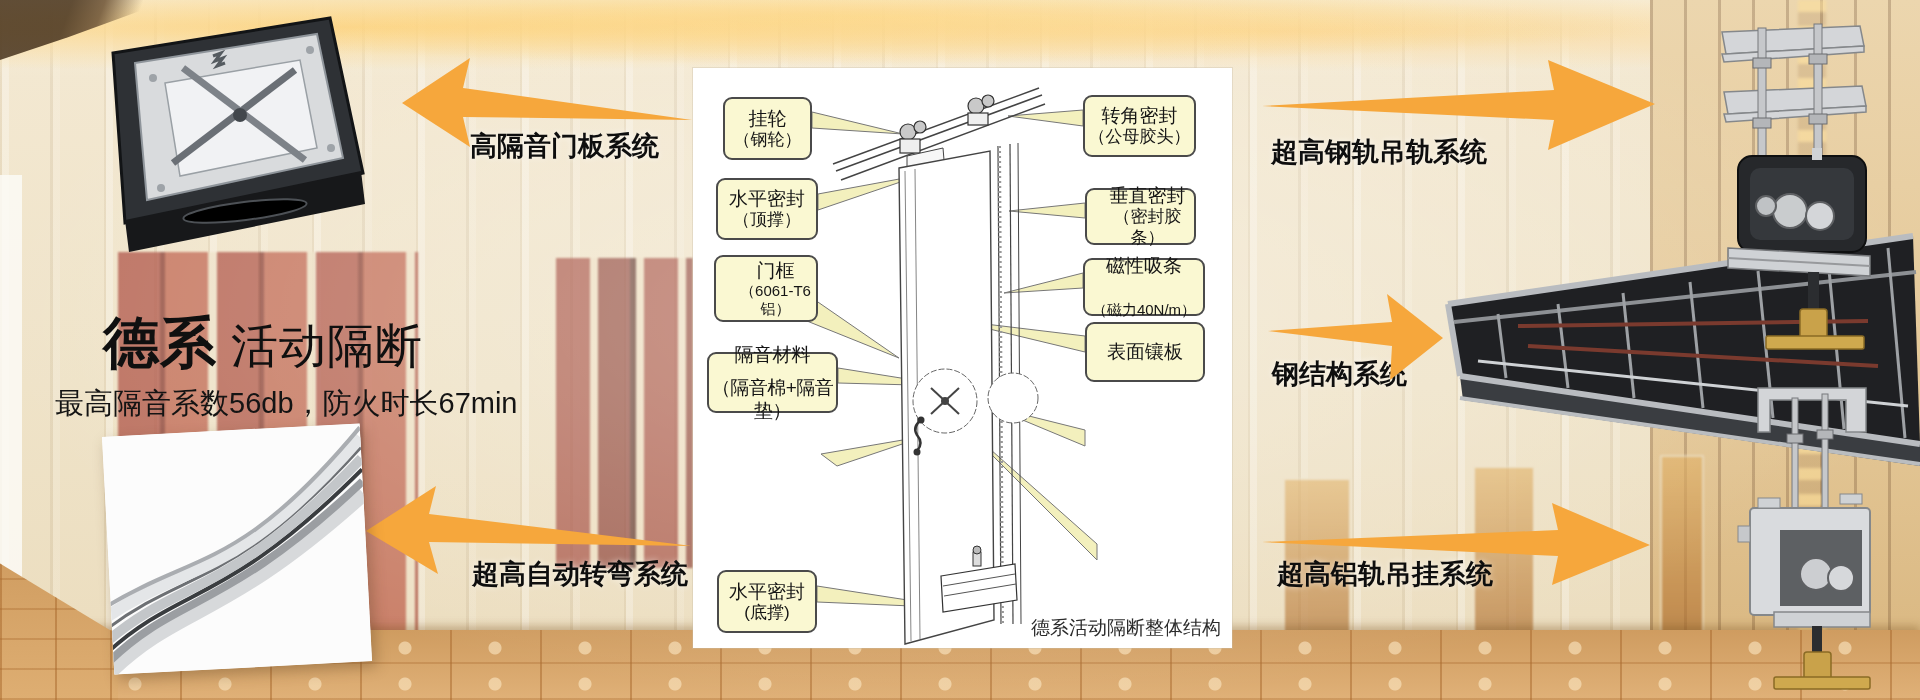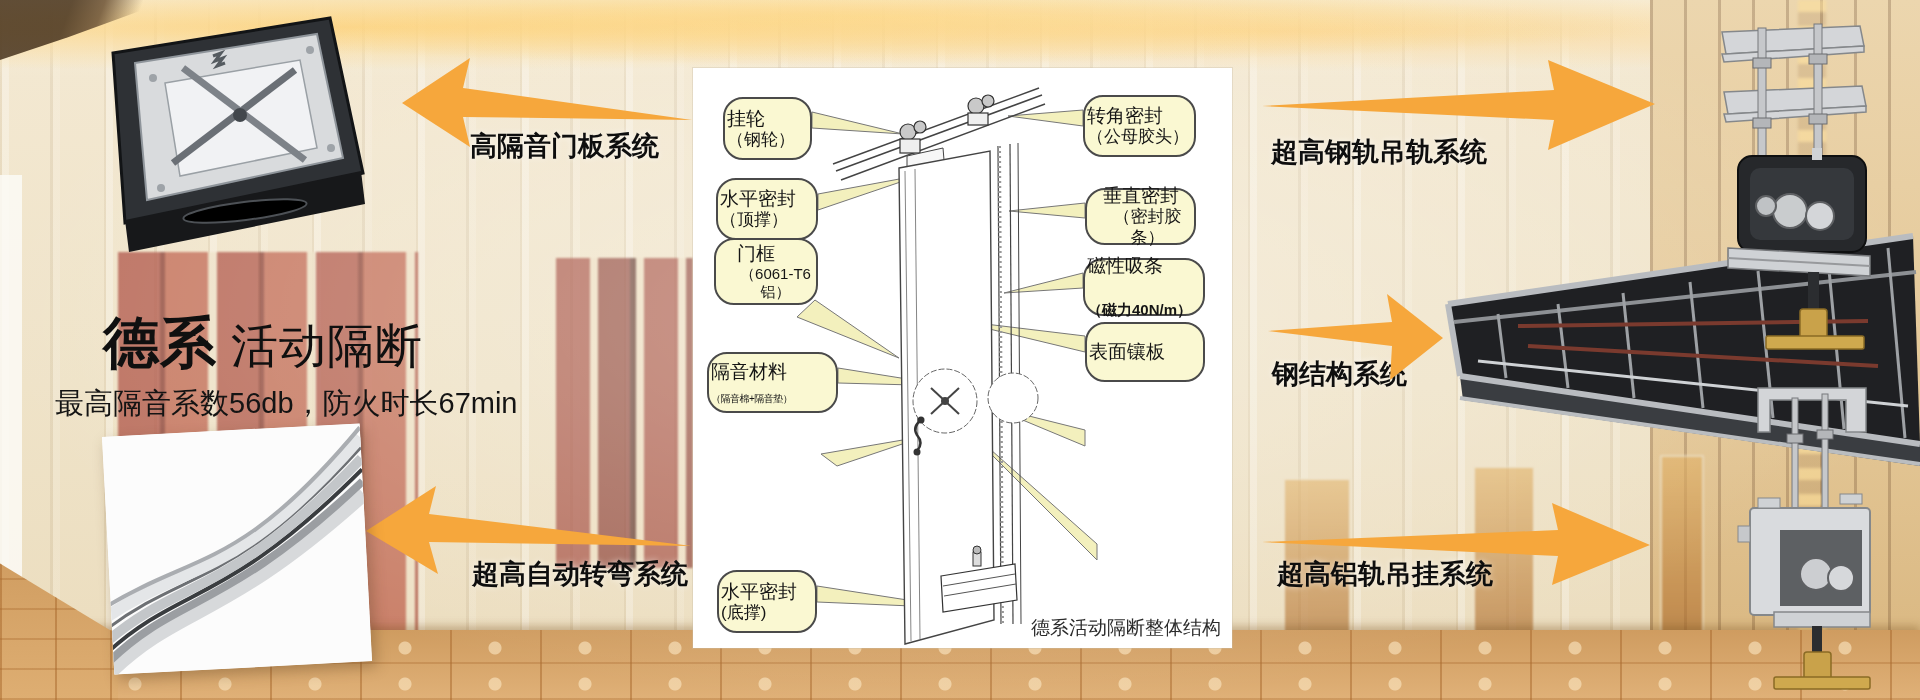--- a/index.html
+++ b/index.html
@@ -55,27 +55,27 @@
   
   .brand{left:103px;top:306px;white-space:nowrap;color:#101010;}
   .brand .b1{font-size:56px;font-weight:bold;letter-spacing:1px;}
   .brand .b2{font-size:47px;font-weight:normal;margin-left:14px;letter-spacing:1px;}
   .subtitle{left:55px;top:384px;font-size:29px;color:#141414;white-space:nowrap;}
   .syslabel{font-weight:bold;font-size:27px;color:#0e0e0e;white-space:nowrap;
     text-shadow:0 0 6px rgba(255,255,255,.65);}
   
   .panel{left:693px;top:68px;width:539px;height:580px;background:#fff;
     box-shadow:0 0 0 1px rgba(200,190,165,.35);}
-  .callout{position:absolute;border:2px solid #4a4a4a;border-radius:20px;background:#faf8d2;
-    display:flex;flex-direction:column;justify-content:center;align-items:flex-start;text-align:center;
+  .callout{position:absolute;border:2px solid #4a4a4a;border-radius:9px;background:#faf8d2;
+    display:flex;flex-direction:column;justify-content:center;align-items:center;text-align:center;
     font-size:19px;color:#151515;line-height:1.22;z-index:3;box-sizing:border-box;padding:2px;}
   .callout .l2{font-size:17px;}
   .co-l3 .l2{font-size:15px;}
-  .co-l4 .l2{font-size:10px;letter-spacing:-.5px;margin-top:10px;}
-  .co-r3 .l2{font-size:15px;font-weight:bold;}
+  .co-l4 .l2{font-size:19px;letter-spacing:-.5px;margin-top:10px;}
+  .co-r3 .l2{font-size:15px;}
   .caption{position:absolute;left:338px;top:547px;width:185px;font-size:19px;color:#2b2b2b;
     text-align:right;z-index:3;white-space:nowrap;}
   .drawing{position:absolute;left:0;top:0;z-index:1;}
   
   .photo{overflow:visible;}
   .photo-curves{transform:rotate(-3deg);box-shadow:4px 6px 14px rgba(90,60,30,.35);background:#fdfdfd;}
   svg{display:block;}
 </style>
 </head>
 <body>
@@ -210,21 +210,21 @@
     </svg>
 
     <div class="callout co-l1" style="left: 30px; top: 29px; width: 89px; height: 63px; background: rgb(250, 248, 210); border-color: rgb(74, 74, 74);">
       <div class="l1">挂轮</div>
       <div class="l2">（钢轮）</div>
     </div>
     <div class="callout co-l2" style="left: 23px; top: 110px; width: 102px; height: 62px; background: rgb(250, 248, 210); border-color: rgb(74, 74, 74);">
       <div class="l1">水平密封</div>
       <div class="l2">（顶撑）</div>
     </div>
-    <div class="callout co-l3" style="left: 21px; top: 170px; width: 104px; height: 67px; background: rgb(250, 248, 210); border-color: rgb(74, 74, 74); padding-left: 21px;">
+    <div class="callout co-l3" style="left: 21px; top: 187px; width: 104px; height: 67px; background: rgb(250, 248, 210); border-color: rgb(74, 74, 74); padding-left: 21px;">
       <div class="l1">门框</div>
       <div class="l2">（6061-T6铝）</div>
     </div>
     <div class="callout co-l4" style="left: 14px; top: 284px; width: 131px; height: 61px; background: rgb(250, 248, 210); border-color: rgb(74, 74, 74);">
       <div class="l1">隔音材料</div>
       <div class="l2">（隔音棉+隔音垫）</div>
     </div>
     <div class="callout co-l6" style="left: 24px; top: 502px; width: 100px; height: 63px; background: rgb(250, 248, 210); border-color: rgb(74, 74, 74);">
       <div class="l1">水平密封</div>
       <div class="l2">(底撑)</div>

